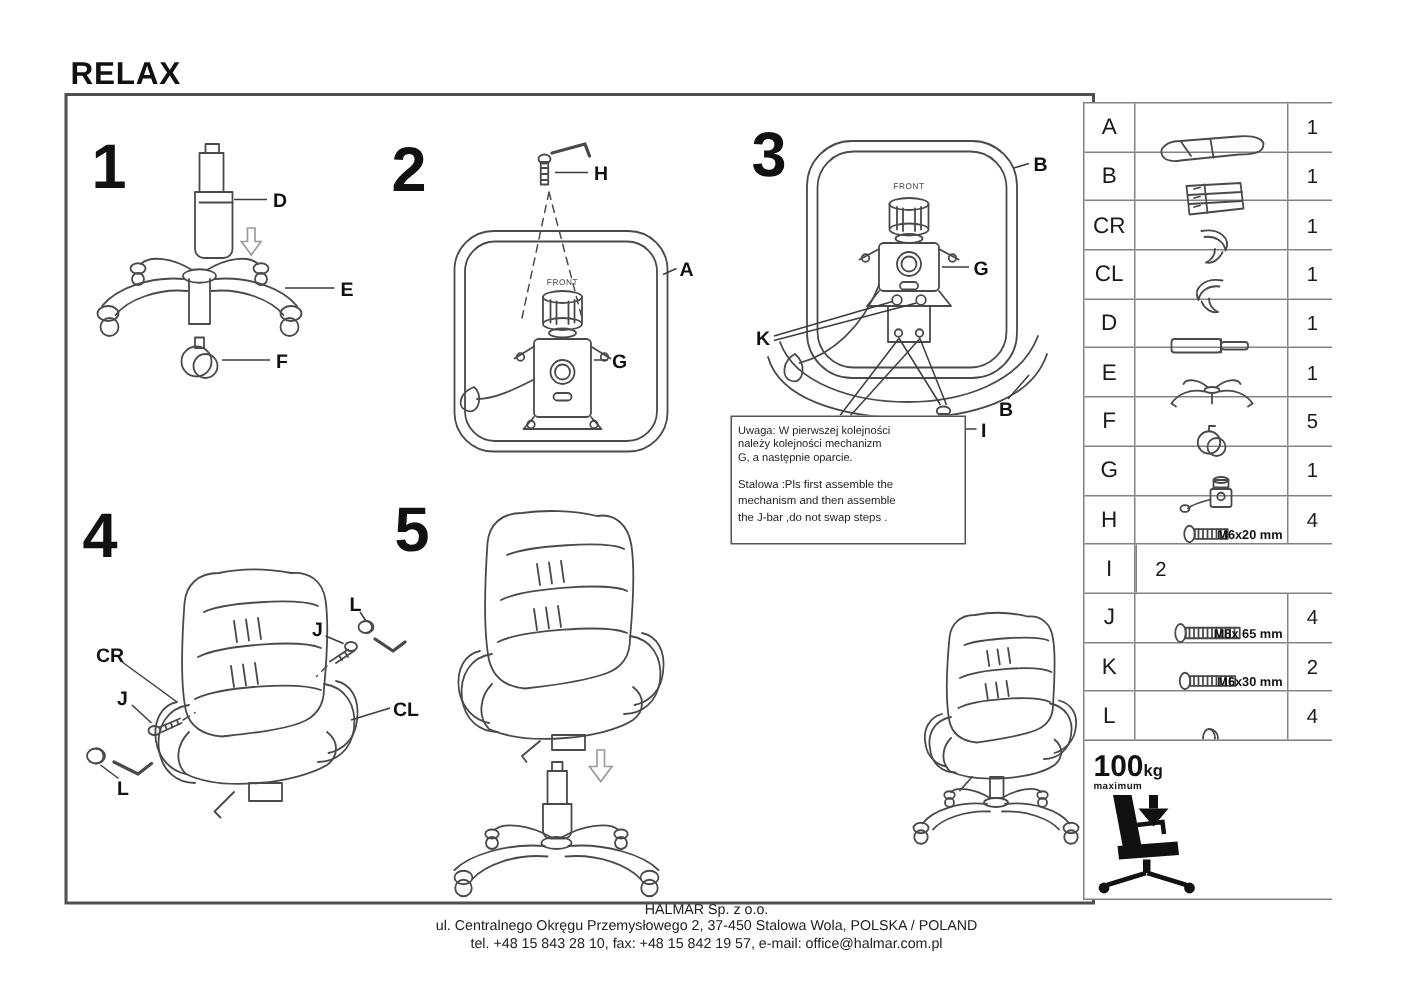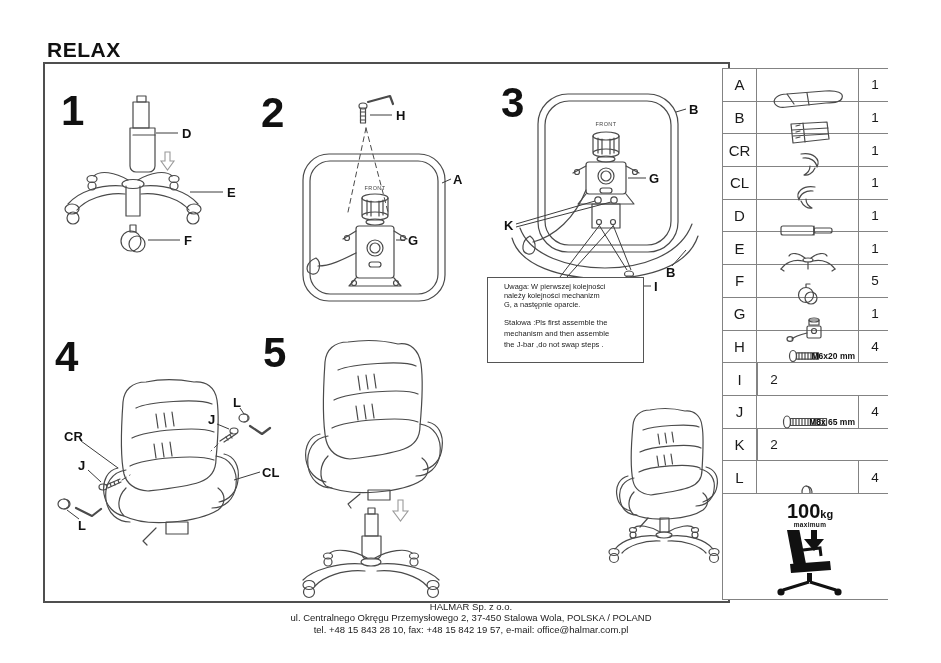--- a/index.html
+++ b/index.html
@@ -11,38 +11,38 @@
   .art-svg{position:absolute;}
   .art{stroke:#4a4a4a;stroke-width:1.2;fill:none;stroke-linecap:round;stroke-linejoin:round;}
   .thick{stroke-width:2.2;}
   .lead{stroke:#3c3c3c;stroke-width:1;}
   .dash{stroke-dasharray:5 4;stroke-width:1;}
   .lbl{font-family:"Liberation Sans",sans-serif;font-size:13px;font-weight:bold;fill:#111;stroke:none;}
   .front-txt{font-family:"Liberation Sans",sans-serif;font-size:5.5px;fill:#444;stroke:none;letter-spacing:.4px;}
   .ghost{stroke:#9a9a9a;fill:#fff;stroke-width:1.1;}
   
   #note-box{position:absolute;left:487px;top:277px;width:157px;height:86px;border:1px solid #555;
-            background:#fff;padding:4px 16px;box-sizing:border-box;}
+            background:#fff;padding:4px 4px;box-sizing:border-box;}
   .note-pl{font-size:7.4px;line-height:9.2px;color:#222;}
   .note-en{font-size:7.6px;line-height:11px;color:#222;}
   #note-gap{height:7px;}
   
   #parts-table{position:absolute;left:722px;top:68px;width:170px;height:426px;border:1.5px solid #838383;box-sizing:border-box;background:#fff;}
   .pt-row{display:flex;height:32.69px;border-bottom:1.5px solid #838383;box-sizing:border-box;}
   .pt-row:last-child{border-bottom:none;}
   .pt-label{width:34px;border-right:1.5px solid #838383;display:flex;align-items:center;justify-content:center;
             font-size:15px;color:#1a1a1a;box-sizing:border-box;}
   .pt-icon{flex:1;position:relative;display:flex;align-items:center;justify-content:center;margin-top:28px;}
   .pt-qty{width:33px;border-left:1.5px solid #838383;display:flex;align-items:center;justify-content:center;
           font-size:13.5px;color:#1a1a1a;box-sizing:border-box;}
   .size{position:absolute;right:3px;bottom:1px;font-size:8.5px;font-weight:bold;color:#111;}
   .bolt-raise{position:relative;top:-4px;}
   
   #weight-box{position:absolute;left:722px;top:492.5px;width:170px;height:107px;border:1.5px solid #838383;
-              box-sizing:border-box;display:flex;flex-direction:column;align-items:center;background:#fff;}
+              box-sizing:border-box;display:flex;flex-direction:column;align-items:flex-start;background:#fff;}
   #weight-text{margin-top:7px;padding-left:6px;text-align:center;line-height:1;}
   #weight-value{font-size:20px;font-weight:bold;}
   #weight-unit{font-size:11px;font-weight:bold;}
   #weight-qualifier{font-size:6.5px;font-weight:bold;letter-spacing:.3px;margin-top:0px;text-align:center;padding-left:6px;}
   
   #footer{position:absolute;left:0;top:601px;width:910px;text-align:center;font-size:9.5px;line-height:11.4px;color:#222;margin-left:16px;}
   #version{position:absolute;left:894px;top:598px;font-size:15px;font-weight:bold;}
 </style>
 </head>
 <body>
@@ -486,20 +486,30 @@
           <path d="M30 6.5 v7 M33 6.5 v7 M36 6.5 v7 M39 6.5 v7 M42 6.5 v7 M45 6.5 v7 M48 6.5 v7 M51 6.5 v7 M54 6.5 v7 M57 6.5 v7 M60 6.5 v7"></path>
             </g>
           </svg>
         <span class="size">M8x 65 mm</span>
       </div>
       <div class="pt-qty">4</div>
     </div>
 
     <div class="pt-row">
       <div class="pt-label">K</div>
+      <div class="pt-icon">
+        <svg class="bolt-raise" width="90" height="20" viewBox="0 0 90 20">
+            <g class="art">
+          <ellipse cx="27" cy="10" rx="3.5" ry="5.5"></ellipse>
+          <rect x="30.5" y="6.8" width="30" height="6.4"></rect>
+          <path d="M33 6.8 v6.4 M36 6.8 v6.4 M39 6.8 v6.4 M42 6.8 v6.4 M45 6.8 v6.4 M48 6.8 v6.4 M51 6.8 v6.4 M54 6.8 v6.4 M57 6.8 v6.4"></path>
+            </g>
+          </svg>
+        <span class="size">M6x30 mm</span>
+      </div>
       <div class="pt-qty">2</div>
     </div>
 
     <div class="pt-row">
       <div class="pt-label">L</div>
       <div class="pt-icon">
         <svg width="90" height="28" viewBox="0 0 90 28">
             <g class="art">
           <ellipse cx="43" cy="14" rx="4" ry="6"></ellipse>
           <path d="M43 8 a6 6 0 0 1 0 12"></path>

